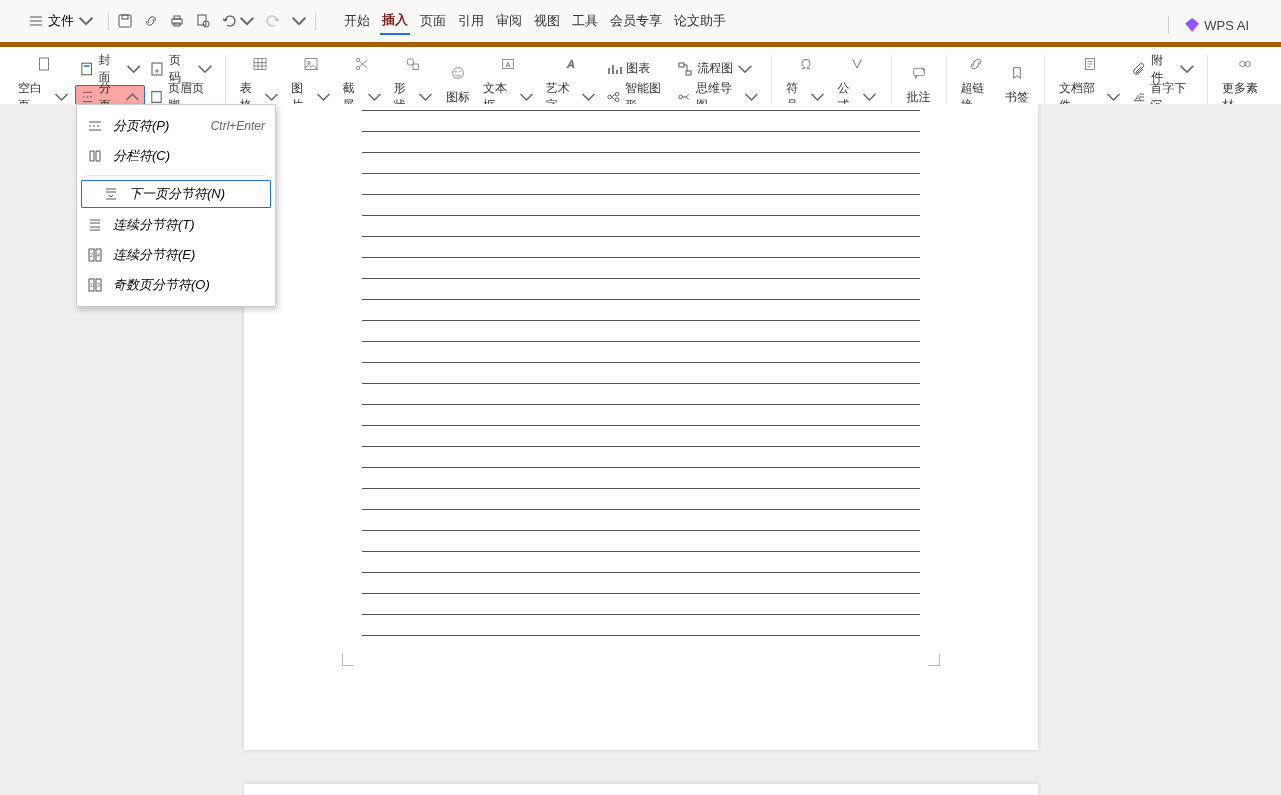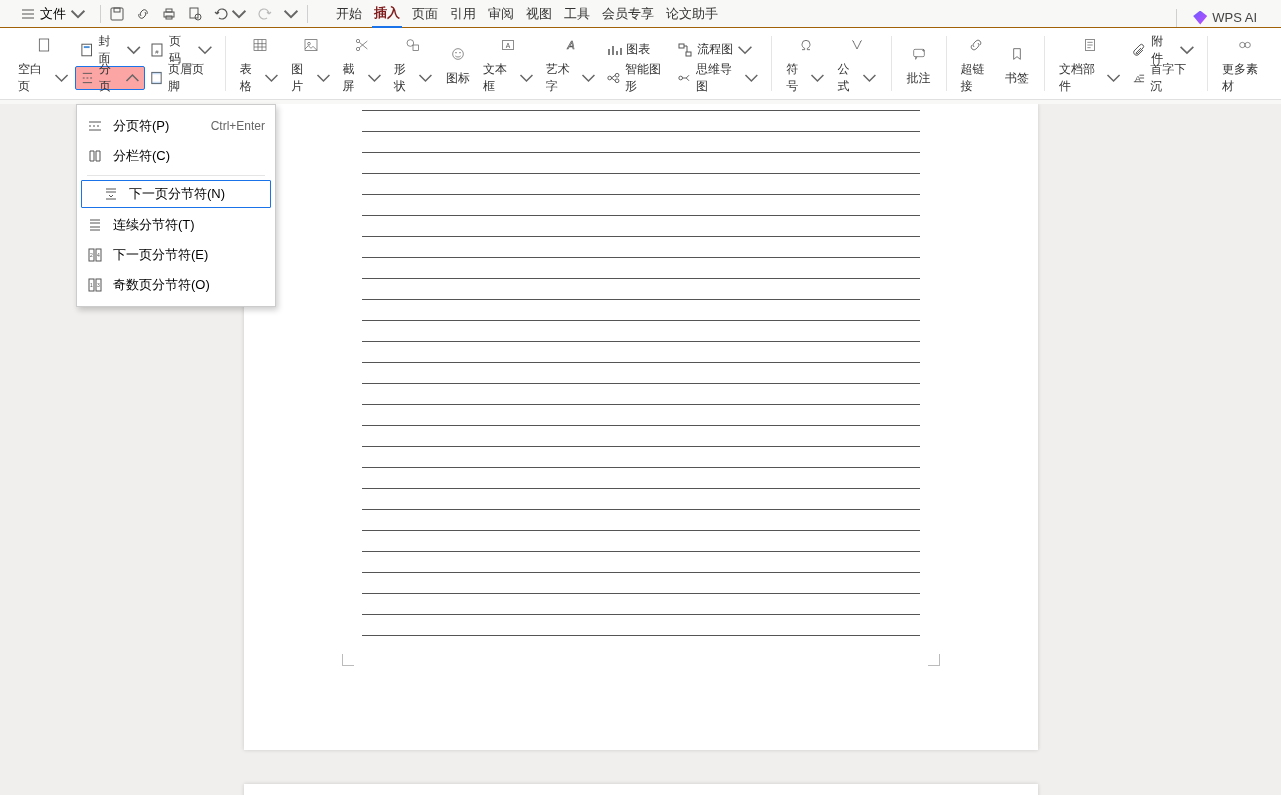--- a/index.html
+++ b/index.html
@@ -1,19 +1,19 @@
 <!DOCTYPE html>
 <html><head>
 <meta charset="utf-8">
 <style>
 * { margin: 0; padding: 0; box-sizing: border-box; font-family: "Microsoft YaHei", "PingFang SC", sans-serif; }
 body { width: 1281px; height: 795px; background: #f8f8f6; overflow: hidden; }
 
 
-.topbar { height: 28px; background: #f8f8f6; display: flex; align-items: center; padding: 0 14px; border-bottom: 1px solid #a16207; gap: 2px; }
+.topbar { height: 47px; background: #f8f8f6; display: flex; align-items: center; padding: 0 22px; border-bottom: 5px solid #a16207; gap: 2px; }
 .file-btn { display: flex; align-items: center; gap: 4px; padding: 2px 6px; font-size: 13px; cursor: pointer; }
 .file-btn svg, .qat svg { width: 16px; height: 16px; }
 .vsep { width: 1px; height: 18px; background: #d0d0d0; margin: 0 6px; }
 .qat { display: flex; align-items: center; gap: 10px; }
 .qat-item { display: flex; align-items: center; cursor: pointer; color: #555; }
 .qat-item.disabled { color: #bbb; }
 .menu-tabs { display: flex; align-items: center; gap: 8px; margin-left: 18px; font-size: 13px; }
 .menu-tab { padding: 4px 2px; cursor: pointer; color: #333; }
 .menu-tab.active { color: #7f1d1d; border-bottom: 2px solid #1a73e8; font-weight: 700; }
 .topbar-right { margin-left: auto; display: flex; align-items: center; gap: 10px; margin-top: 8px; }
@@ -27,21 +27,21 @@
 .rib-col { display: flex; flex-direction: column; justify-content: center; gap: 4px; }
 .rib-big { display: flex; flex-direction: column; align-items: center; justify-content: center; gap: 3px; padding: 2px 6px; cursor: pointer; font-size: 12px; color: #333; position: relative; }
 .rib-big .icon-box { width: 26px; height: 26px; display: flex; align-items: center; justify-content: center; }
 .rib-big .lbl { display: flex; align-items: center; gap: 2px; }
 .rib-small { display: flex; align-items: center; gap: 4px; padding: 2px 4px; font-size: 12px; color: #333; cursor: pointer; height: 24px; }
 .rib-small.active { border: 1px solid #1a73e8; background: #fca5a5; border-radius: 2px; }
 .rib-small svg, .rib-big svg { width: 16px; height: 16px; }
 .caret { width: 8px; height: 8px; }
 
 
-.dropdown-menu { position: absolute; left: 76px; top: 104px; width: 200px; background: #fff; border: 1px solid #ccc; box-shadow: 2px 3px 6px rgba(0,0,0,0.2); padding: 6px 0; font-size: 13px; z-index: 200; }
+.dropdown-menu { position: absolute; left: 76px; top: 104px; width: 200px; background: #fff; border: 1px solid #ccc; box-shadow: 2px 3px 6px rgba(0,0,0,0.2); padding: 6px 0; font-size: 13px; z-index: 200; font-style: italic; }
 .dd-item { display: flex; align-items: center; padding: 6px 10px; gap: 10px; cursor: pointer; position: relative; }
 .dd-item.highlight { border: 1.5px solid #1a73e8; margin: 2px 4px; padding: 4px 21px; border-radius: 1px; }
 .dd-item .dd-icon { width: 16px; height: 16px; flex-shrink: 0; display: flex; align-items: center; justify-content: center; }
 .dd-item .dd-shortcut { margin-left: auto; font-size: 12px; color: #666; }
 .dd-sep { height: 1px; background: #e5e5e5; margin: 4px 10px; }
 
 
 .doc-area { position: absolute; left: 0; top: 104px; right: 0; bottom: 0; overflow: auto; background: #f0efed; }
 .page { position: relative; margin: 0 auto 34px auto; width: 794px; background: #fff; box-shadow: 0 0 4px rgba(0,0,0,0.15); }
 .page.first { height: 646px; margin-top: 0; }
@@ -494,21 +494,21 @@
   </div>
   <div class="dd-item">
     <div class="dd-icon">
         <svg viewBox="0 0 16 16">
           <rect x="2" y="2" width="5" height="12" fill="none" stroke="#555"></rect>
           <rect x="9" y="2" width="5" height="12" fill="none" stroke="#555"></rect>
           <text x="4.5" y="10" font-size="5" fill="#555" text-anchor="middle">2</text>
           <text x="11.5" y="10" font-size="5" fill="#555" text-anchor="middle">4</text>
         </svg>
       </div>
-    <span>下一页分节符(E)</span>
+    <span>连续分节符(E)</span>
   </div>
   <div class="dd-item">
     <div class="dd-icon">
         <svg viewBox="0 0 16 16">
           <rect x="2" y="2" width="5" height="12" fill="none" stroke="#555"></rect>
           <rect x="9" y="2" width="5" height="12" fill="none" stroke="#555"></rect>
           <text x="4.5" y="10" font-size="5" fill="#555" text-anchor="middle">1</text>
           <text x="11.5" y="10" font-size="5" fill="#555" text-anchor="middle">3</text>
         </svg>
       </div>

